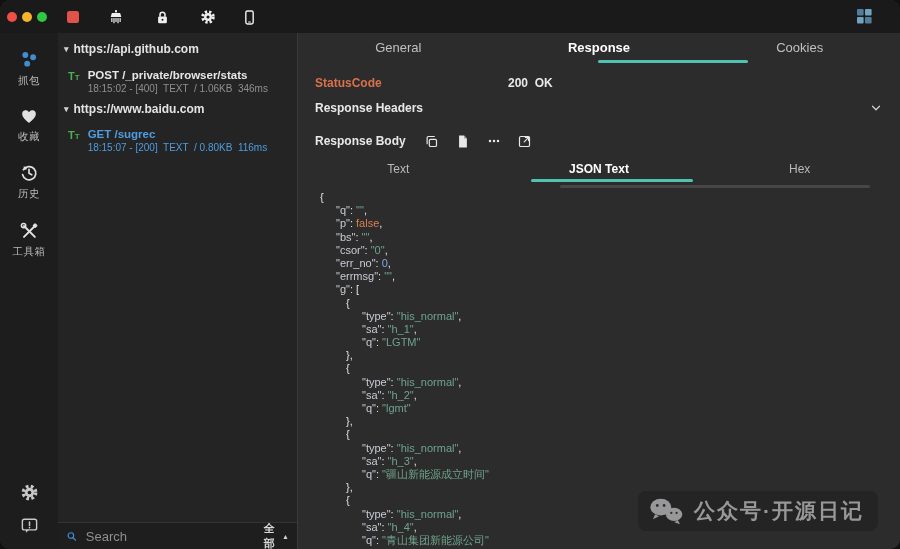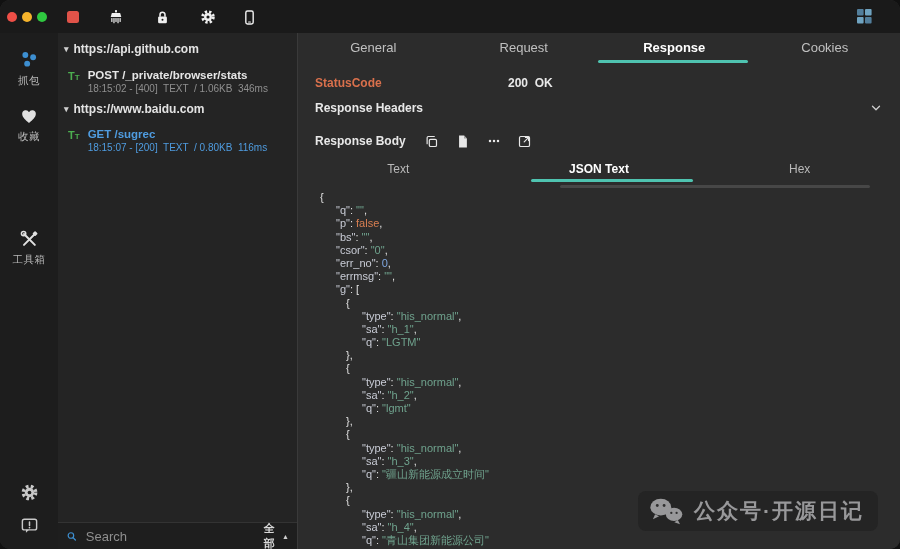--- a/index.html
+++ b/index.html
@@ -147,22 +147,32 @@
 
     <div class="side-item" style="top:72px">
       <div class="ic">
         <svg width="20" height="20" viewBox="0 0 24 24">
           <path d="M12 20.5 C7.5 16.5 3.8 13.4 3.8 9.3 a4.3 4.3 0 0 1 8.2-1.8 a4.3 4.3 0 0 1 8.2 1.8 c0 4.1-3.7 7.2-8.2 11.2 z" fill="#e0e0e0"></path>
         </svg>
       </div>
       <div class="lb">收藏</div>
     </div>
 
-
-    <div class="side-item" style="top:195px">
+    <div class="side-item" style="top:129px">
+      <div class="ic">
+        <svg width="20" height="20" viewBox="0 0 24 24">
+          <path d="M5.3 8 a8 8 0 1 1 -1 6" fill="none" stroke="#e0e0e0" stroke-width="2.1" stroke-linecap="round"></path>
+          <path d="M5.8 3.5 L5.3 8.6 L10 7.2 z" fill="#e0e0e0"></path>
+          <path d="M12 7.5 V12.3 L15.3 14.2" fill="none" stroke="#e0e0e0" stroke-width="2" stroke-linecap="round"></path>
+        </svg>
+      </div>
+      <div class="lb">历史</div>
+    </div>
+
+    <div class="side-item" style="top:187px">
       <div class="ic">
         <svg width="20" height="20" viewBox="0 0 24 24">
           <line x1="6" y1="6" x2="19" y2="19" stroke="#e0e0e0" stroke-width="2.4" stroke-linecap="round"></line>
           <line x1="19" y1="6" x2="6" y2="19" stroke="#e0e0e0" stroke-width="2.4" stroke-linecap="round"></line>
           <circle cx="5.5" cy="5.5" r="2.6" fill="none" stroke="#e0e0e0" stroke-width="1.8"></circle>
           <rect x="17" y="3.2" width="4.6" height="4.6" rx="1" transform="rotate(45 19.3 5.5)" fill="#e0e0e0"></rect>
         </svg>
       </div>
       <div class="lb">工具箱</div>
     </div>
@@ -225,21 +235,20 @@
       </span>
     </div>
   </div>
 
   <div class="vdivider"></div>
 
   <div class="main">
 
     <div class="tabs">
       <div class="tab">General</div>
-      <div class="tab">Request</div>
       <div class="tab active">Response</div>
       <div class="tab">Cookies</div>
     </div>
     <div class="tab-underline"></div>
 
     <div class="status-row">
       <span class="status-key">StatusCode</span>
       <span class="status-val">200  OK</span>
     </div>
 

